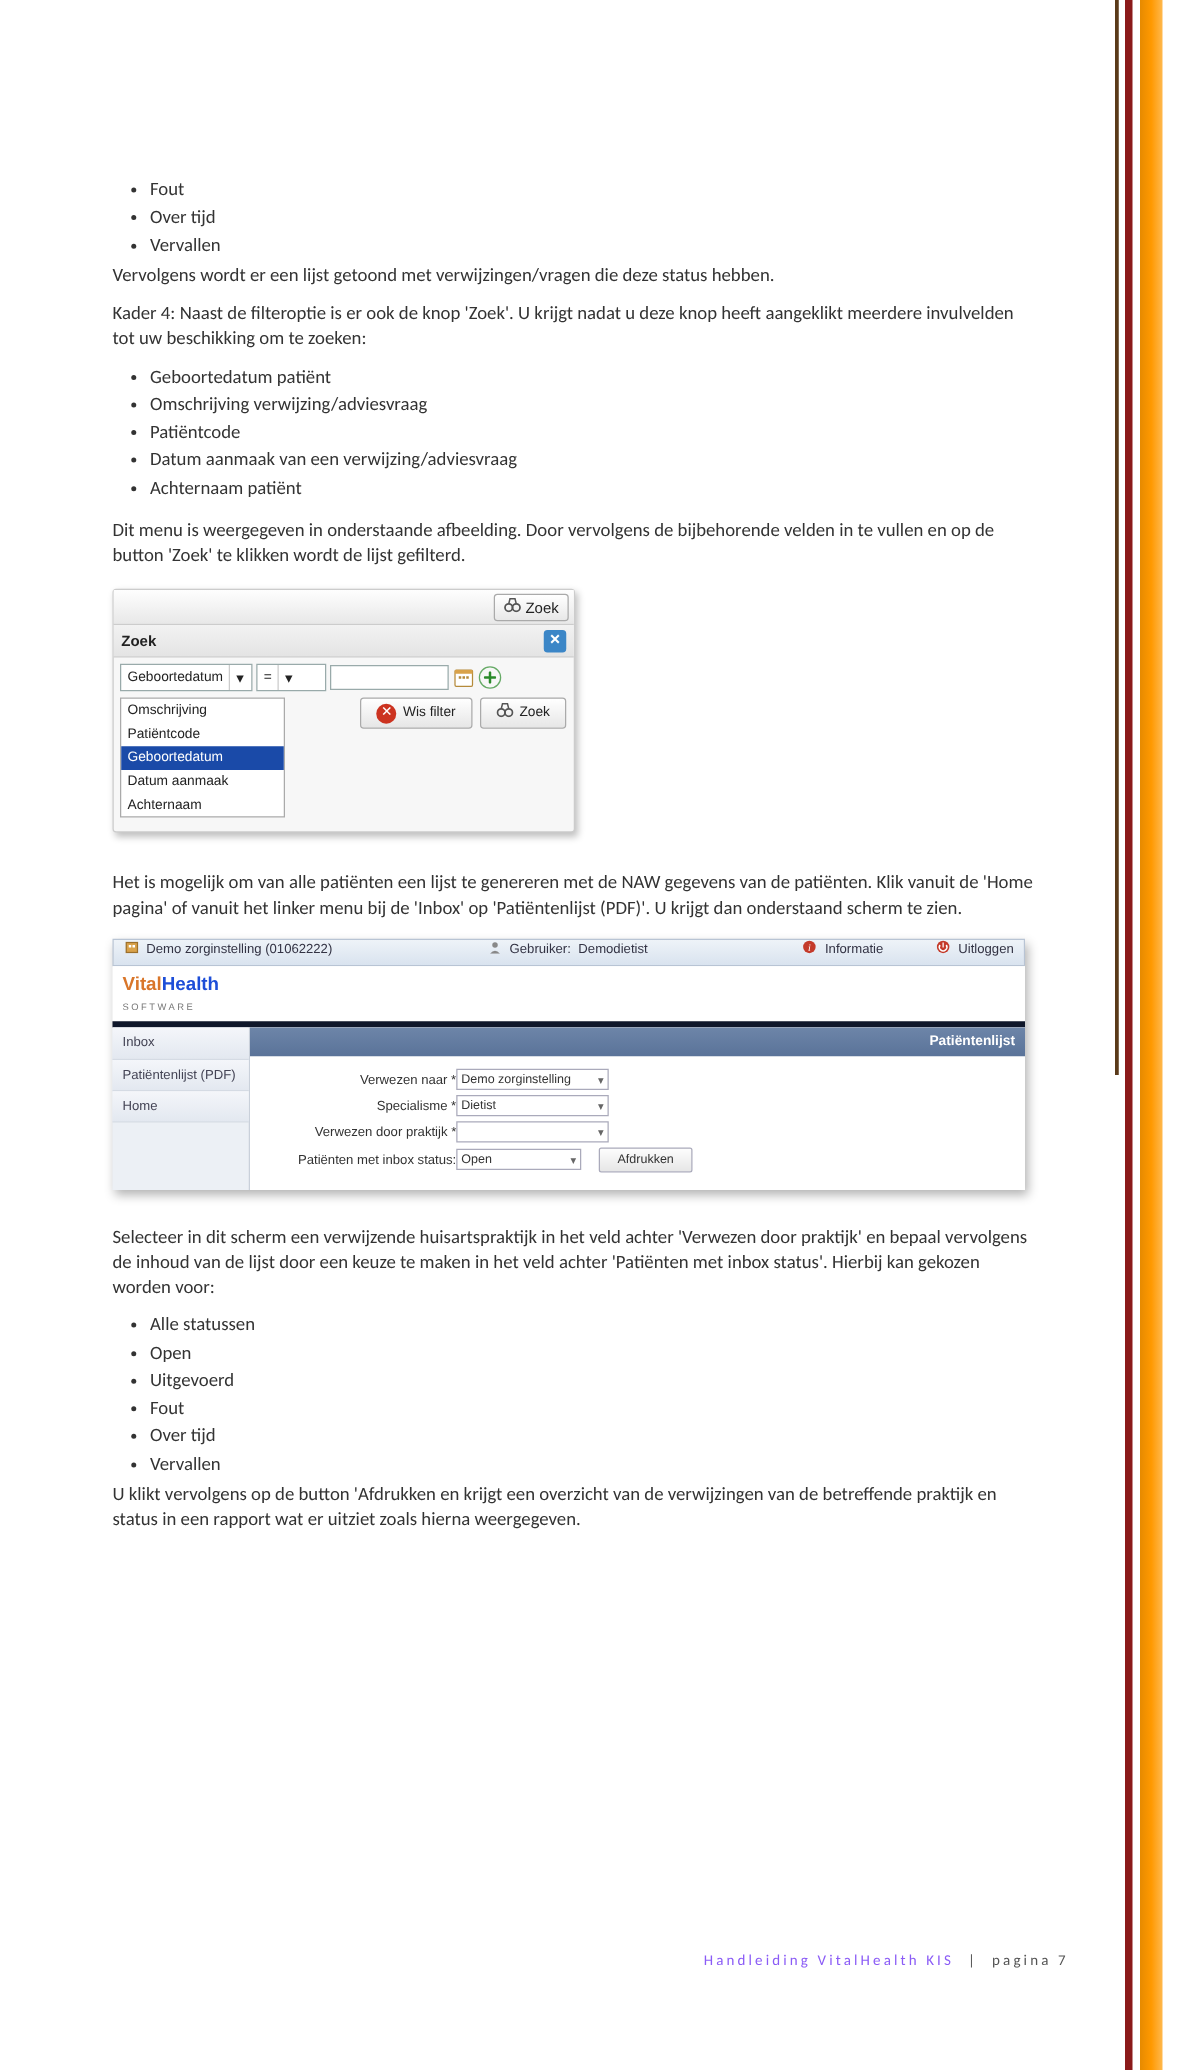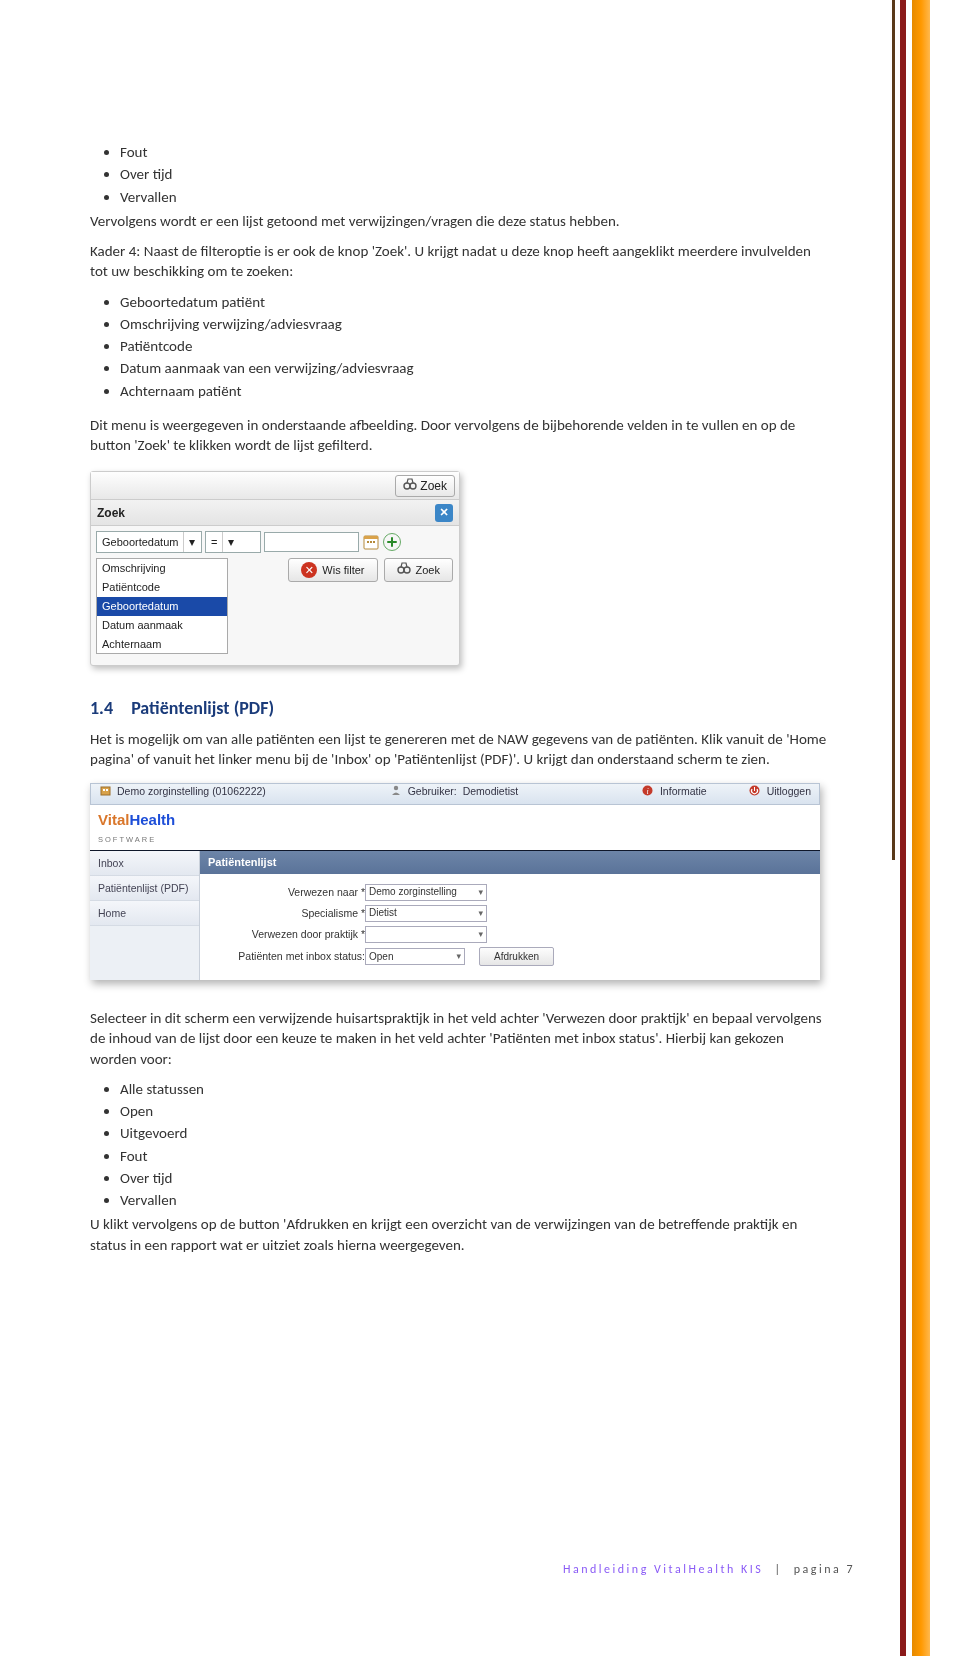--- a/index.html
+++ b/index.html
@@ -44,25 +44,25 @@
 
   
   .appfig{ width:730px; margin:14px 0 28px 0; box-shadow:2px 4px 8px rgba(0,0,0,0.3); font-size:10.5px; font-family:Tahoma,Arial,sans-serif;}
   .appfig .topbar{ display:flex; align-items:flex-start; height:22px; background:linear-gradient(#eef3f8,#d9e3ef); border:1px solid #b8c4d4; padding:0 8px; color:#334; gap:6px;}
   .topbar .grow{ flex:1; }
   .topbar .ico{ width:12px; height:12px; display:inline-flex; align-items:center; justify-content:center;}
   .brand{ padding:5px 8px; background:#fff;}
   .brand .v{ color:#d9762a; font-weight:bold; font-size:15px;}
   .brand .h{ color:#1d4ed8; font-weight:bold; font-size:15px;}
   .brand .sub{ font-size:7.5px; letter-spacing:2px; color:#777;}
-  .appbody{ display:flex; border-top:1px solid #0f172a;}
+  .appbody{ display:flex; border-top:5px solid #0f172a;}
   .appside{ width:110px; background:#ecf0f5; border-right:1px solid #c9d0da;}
   .appside .sitem{ padding:5px 8px; border-bottom:1px solid #d5dbe4; color:#445; background:linear-gradient(#f4f6fa,#e3e8f0); cursor:pointer;}
   .appmain{ flex:1; background:#fff;}
-  .panelhdr{ background:linear-gradient(#6d85a8,#5a7399); color:#fff; font-weight:bold; padding:4px 8px; font-size:11px;}
+  .panelhdr{ background:linear-gradient(#6d85a8,#5a7399); color:#fff; font-weight:bold; padding:4px 8px; font-size:11px;text-align:right;}
   .form{ padding:6px 10px 10px 10px;}
   .frow{ display:flex; align-items:center; margin:4px 0; font-size:10.5px; color:#333;text-align:right;}
   .frow .lbl{ width:155px;}
   .frow .fld{ border:1px solid #aab; background:#fff; height:17px; width:122px; display:flex; align-items:center; justify-content:space-between; padding:0 3px; font-size:10px; color:#333;}
   .frow .fld .caret{ font-size:9px; color:#666;}
   .frow .pbtn{ margin-left:14px; border:1px solid #aab; background:linear-gradient(#fdfdfd,#e6e6e6); padding:2px 14px; border-radius:2px; font-size:10px; cursor:pointer;}
 
   .footer{ position:absolute; bottom:80px; right:105px; font-size:12px; letter-spacing:2.5px; color:#555;}
   .footer .red{ color:#8b5cf6;margin-left:30px;}
 </style>
@@ -155,24 +155,20 @@
                 <path d="M4 5 L5 1 L9 1 L10 5" fill="none" stroke="#555" stroke-width="1.2"></path>
               </svg>
           </span>
           <span>Zoek</span>
         </div>
       </div>
     </div>
     <div style="height:6px"></div>
   </div>
 
-  <div class="section-title">
-    <span class="num">1.4</span>
-    <span>Patiëntenlijst (PDF)</span>
-  </div>
   <p>Het is mogelijk om van alle patiënten een lijst te genereren met de NAW gegevens van de patiënten. Klik vanuit de 'Home pagina' of vanuit het linker menu bij de 'Inbox' op 'Patiëntenlijst (PDF)'. U krijgt dan onderstaand scherm te zien.</p>
 
   <div class="appfig">
     <div class="topbar">
       <span class="ico">
         <svg width="11" height="11" viewBox="0 0 11 11">
             <rect x="1" y="2" width="9" height="8" fill="#d9a24a" stroke="#9c6f2a"></rect>
             <rect x="3" y="4" width="2" height="2" fill="#fff"></rect>
             <rect x="6" y="4" width="2" height="2" fill="#fff"></rect>
           </svg>

